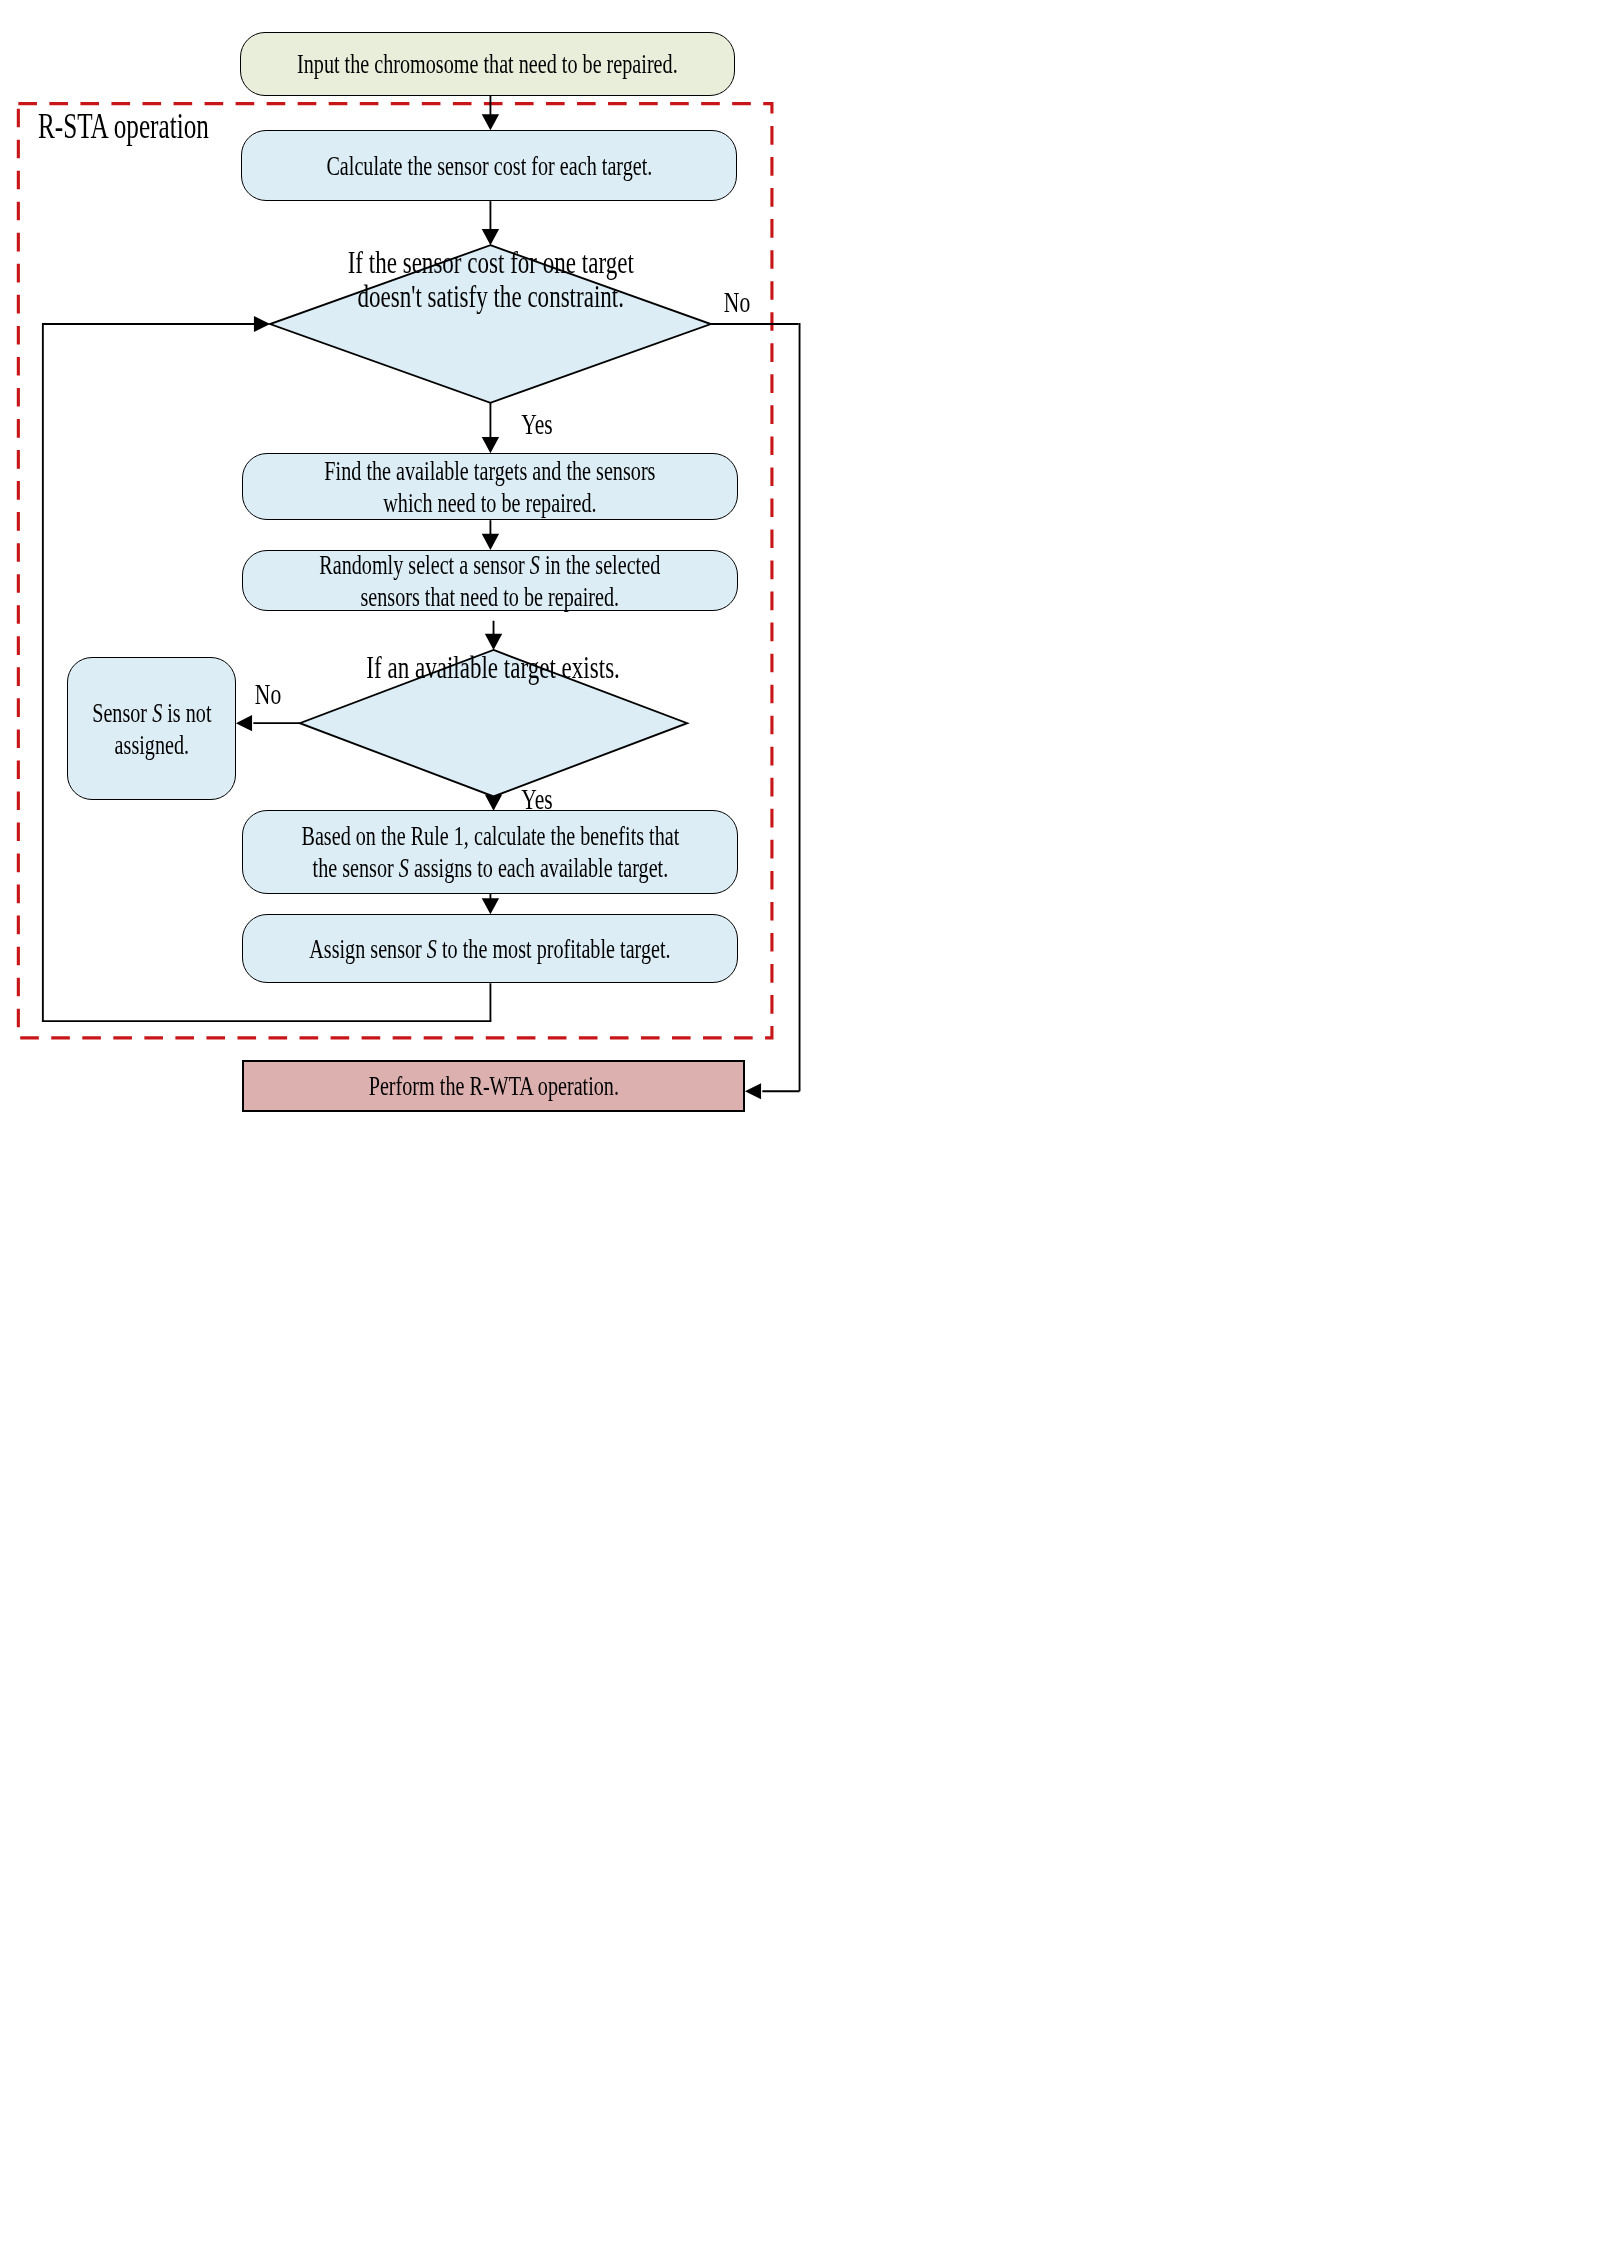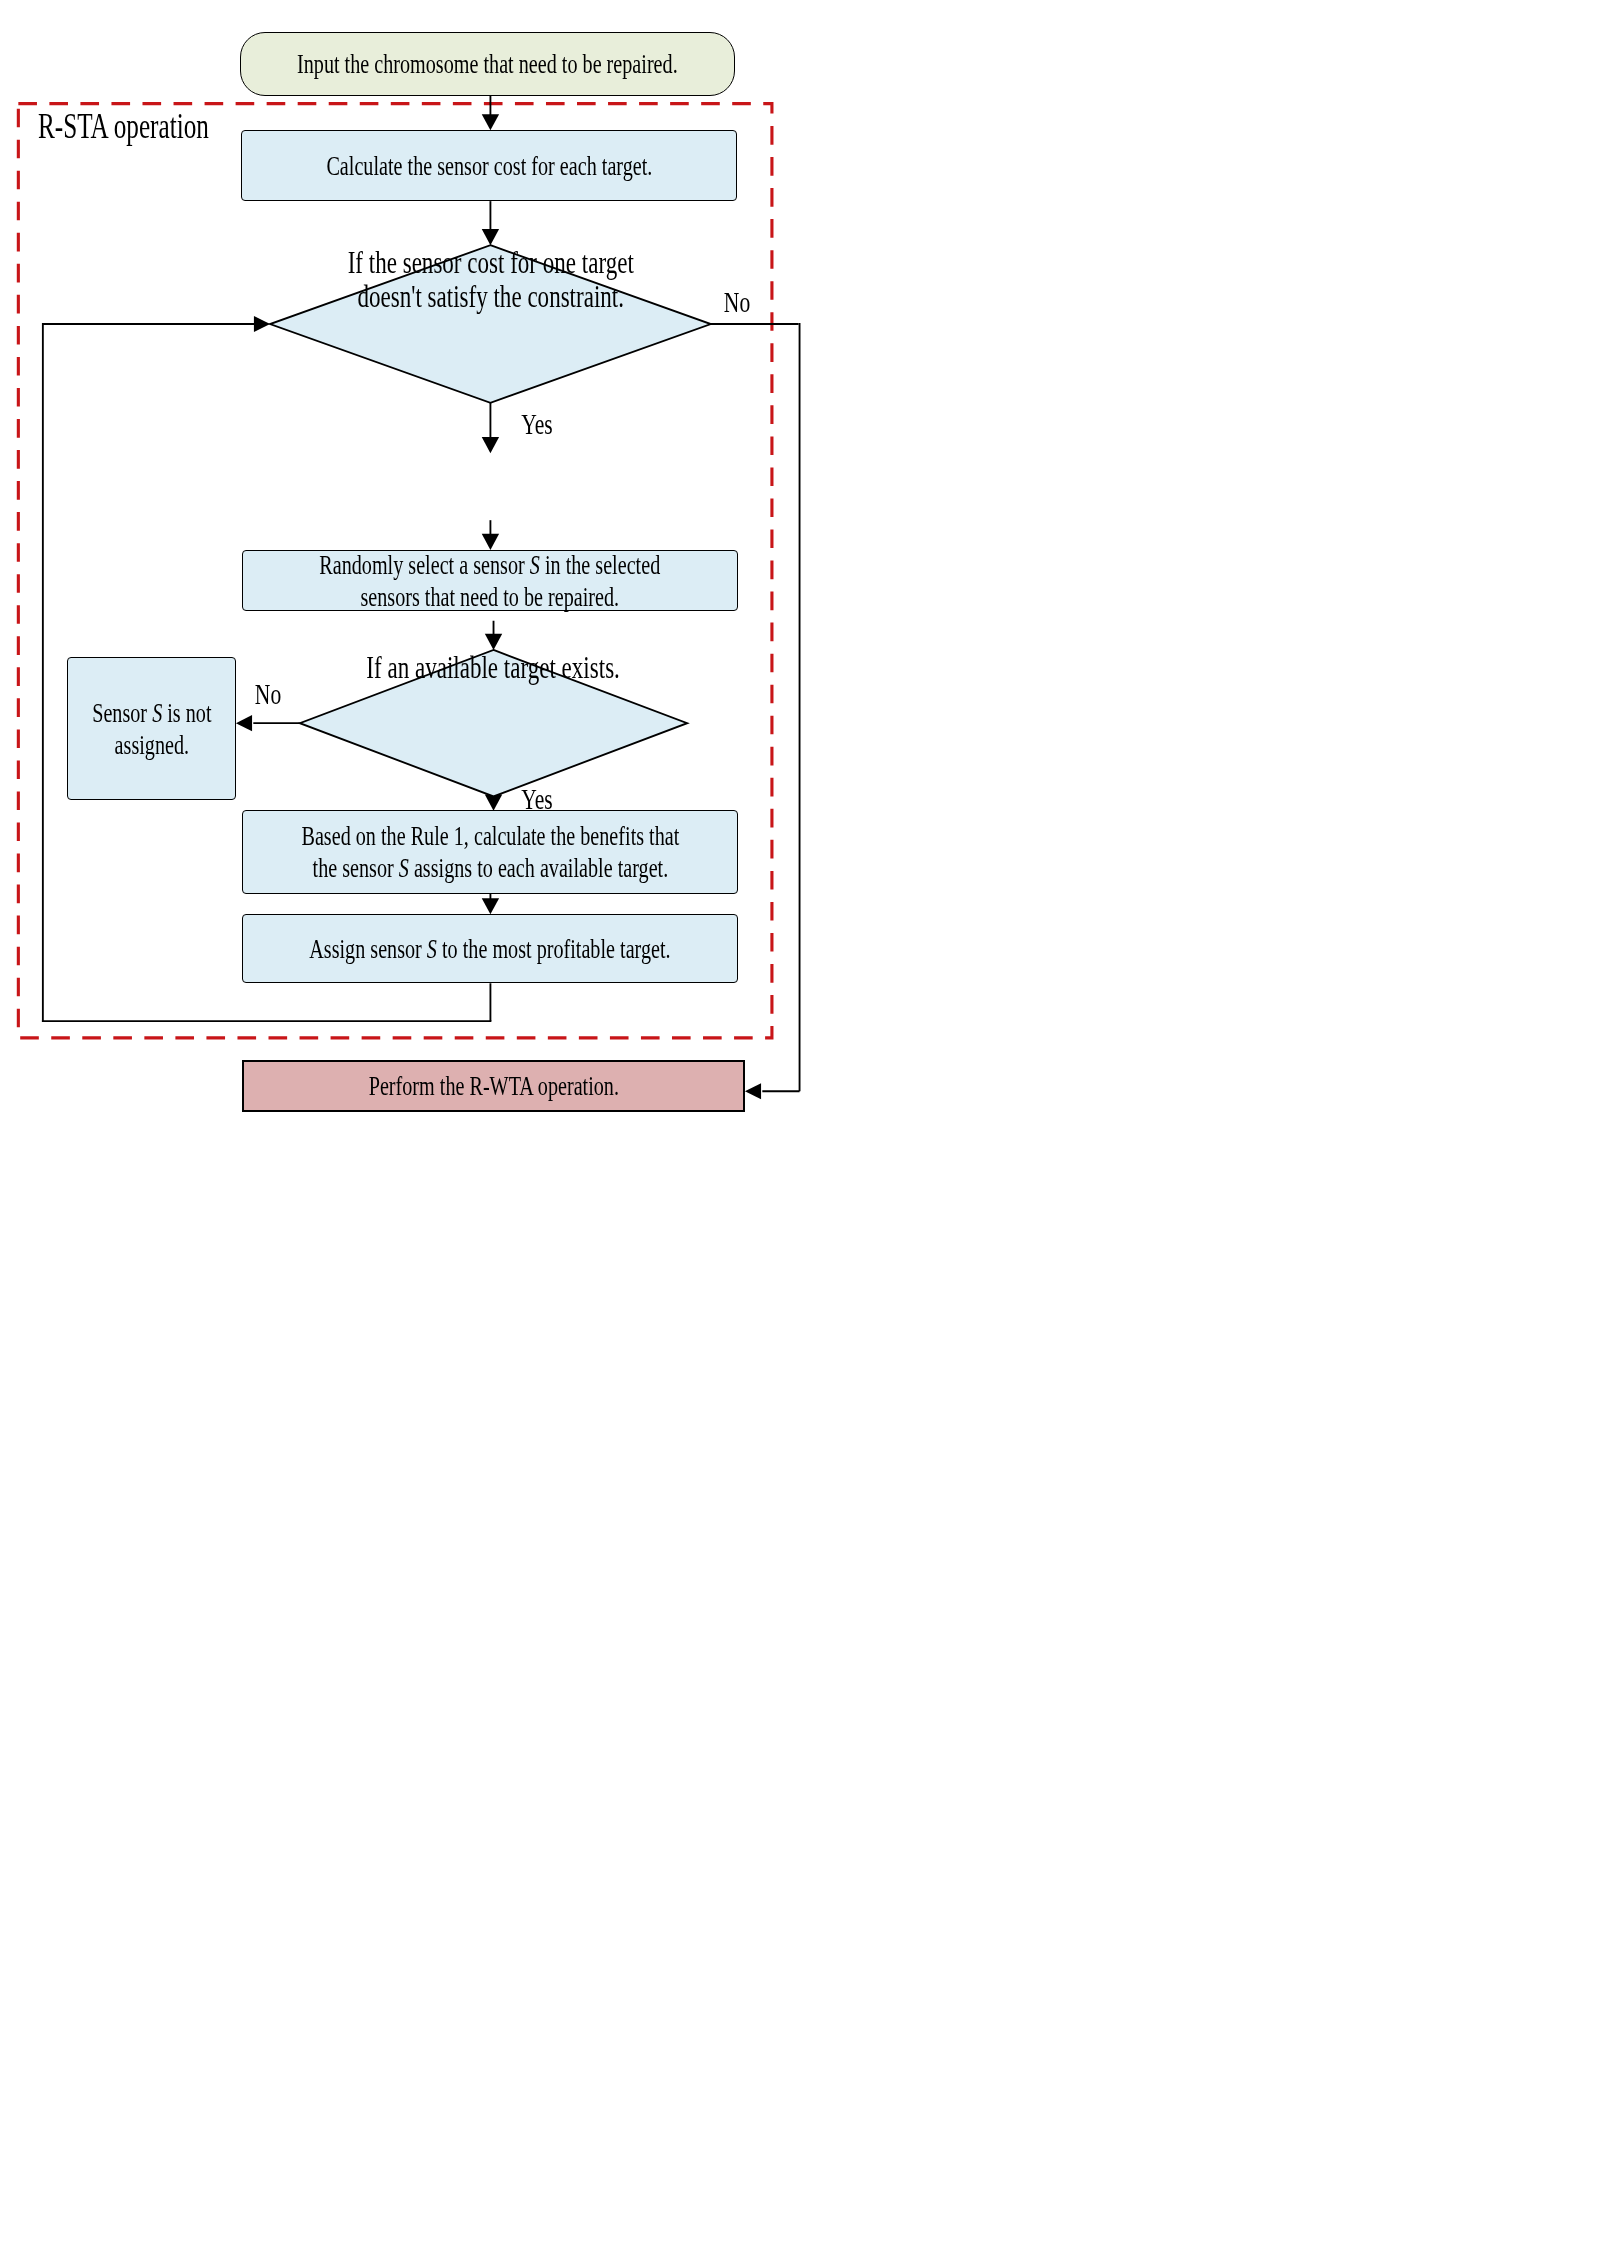--- a/index.html
+++ b/index.html
@@ -28,21 +28,21 @@
     text-align:center;
     box-sizing:border-box;
     background:var(--node-fill-blue);
     border:1.6px solid var(--line-black);
     font-size:28px;
     line-height:32px;
     z-index:2;
   }
   .node .tx{display:block;transform:scaleX(0.72);transform-origin:center center;white-space:nowrap;}
   .node.start{background:var(--start-fill-green);border-radius:25px;}
-  .node.proc{border-radius:4px;}
+  .node.proc{border-radius:25px;}
   .node.end{background:var(--end-fill-pink);border:2.5px solid var(--line-black);border-radius:0;}
   .dia-text{
     position:absolute;
     display:flex;
     align-items:flex-start;
     justify-content:center;
     text-align:center;
     font-size:32px;
     line-height:34px;
     z-index:2;
@@ -120,20 +120,26 @@
     <span class="tx">Calculate the sensor cost for each target.</span>
   </div>
 
   <div class="dia-text" style="left:270px;top:245px;width:441px;height:158px;">
     <span class="tx">
       <span style="display:block">If the sensor cost for one target</span>
       <span style="display:block">doesn't satisfy the constraint.</span>
     </span>
   </div>
 
+  <div class="node proc" style="left:242px;top:453px;width:496px;height:67px;">
+    <span class="tx">
+      <span style="display:block">Find the available targets and the sensors</span>
+      <span style="display:block">which need to be repaired.</span>
+    </span>
+  </div>
 
   <div class="node proc" style="left:242px;top:550px;width:496px;height:61px;">
     <span class="tx">
       <span style="display:block">Randomly select a sensor <i>S</i> in the selected</span>
       <span style="display:block">sensors that need to be repaired.</span>
     </span>
   </div>
 
   <div class="dia-text" style="left:300px;top:650px;width:387px;height:146px;">
     <span class="tx">If an available target exists.</span>

